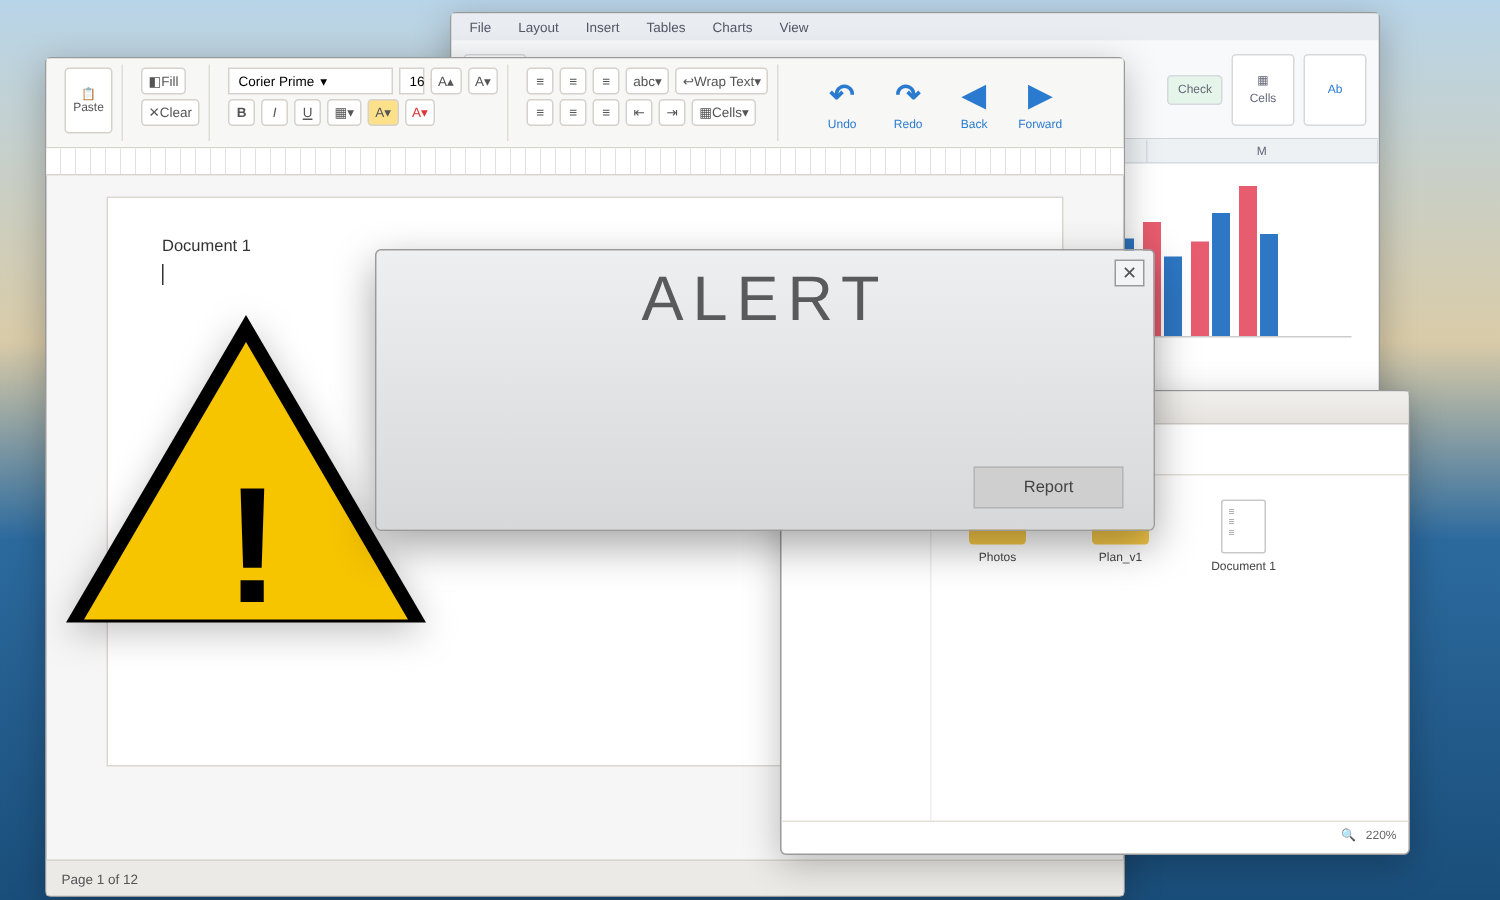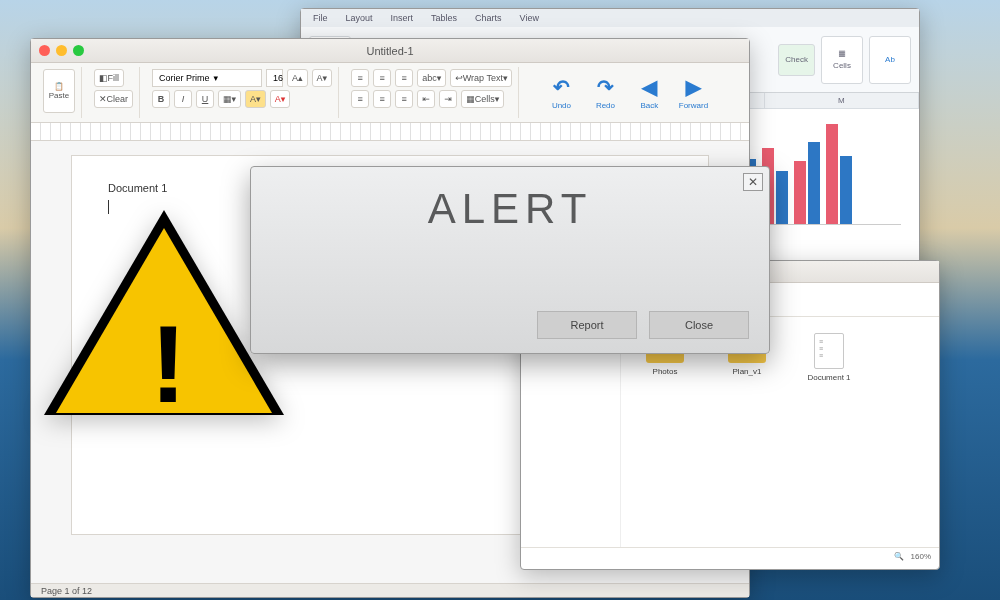--- a/index.html
+++ b/index.html
@@ -9,21 +9,21 @@
             box-shadow: 0 6px 24px rgba(0,0,0,.25); }
 
   
   .ss { left: 300px; top: 8px; width: 620px; height: 310px; background:#f5f5f5; }
   .ss-title { height: 20px; background: linear-gradient(#4a6a8a,#2f4f6f); color:#fff; font-size:10px;
               display:flex; align-items:center; justify-content:center; position:relative; }
   .ss-title .dots{position:absolute; right:6px; top:4px; display:flex; gap:4px}
   .dot{width:10px;height:10px;border-radius:50%;background:#8aa;}
   .ss-menu{height:18px; background:#e9edf1; display:flex; align-items:center; gap:18px; padding:0 12px; font-size:9px; color:#556}
   .ss-ribbon{height:66px; background:#f7f9fb; border-bottom:1px solid #d0d4d8; display:flex; align-items:center; padding:4px 8px; gap:6px}
-  .ss-chip{border:1px solid #d5d9dd; border-radius:3px; background:#fff; padding:3px 6px; font-size:8px; color:#667; display:flex; align-items:center; gap:3px; height:32px}
+  .ss-chip{border:1px solid #d5d9dd; border-radius:3px; background:#fff; padding:3px 6px; font-size:8px; color:#667; display:flex; align-items:center; gap:3px; height:20px}
   .ss-chip.big{height:48px; width:42px; flex-direction:column; justify-content:center}
   .ss-grid{position:relative; background:#fff; height:180px}
   .ss-cols{display:flex; height:16px; background:#eef1f4; border-bottom:1px solid #d8dde2}
   .ss-col{flex:1; border-right:1px solid #d8dde2; font-size:8px; color:#667; display:flex;align-items:center;justify-content:center}
   .ss-chart-title{position:absolute; left:360px; top:8px; font-size:9px; color:#444}
   .ss-chart{position:absolute; left:360px; top:22px; width:240px; height:110px; display:flex; align-items:flex-end; gap:6px; border-left:1px solid #ccc; border-bottom:1px solid #ccc; padding:0 4px}
   .barpair{display:flex; gap:2px; align-items:flex-end}
   .bar{width:12px}
   .bar.a{background:#e85c6f}
   .bar.b{background:#2d77c4}
@@ -38,21 +38,21 @@
   .rb-group{display:flex; flex-direction:column; gap:3px; padding:2px 6px; border-right:1px solid #e1ddd6}
   .rb-row{display:flex; gap:4px; align-items:center}
   .rb-btn{border:1px solid #d6d2cb; background:#fff; border-radius:3px; min-width:18px; height:18px; font-size:9px; color:#555; display:flex; align-items:center; justify-content:center; padding:0 4px}
   .rb-btn.lg{height:44px; width:32px; flex-direction:column; font-size:8px}
   .rb-sel{border:1px solid #d6d2cb; background:#fff; height:18px; font-size:9px; padding:0 6px; display:flex; align-items:center; gap:4px}
   .nav-btn{display:flex;flex-direction:column;align-items:center;gap:2px;color:#2a7bd0;font-size:8px;width:44px}
   .nav-icon{font-size:20px;font-weight:bold}
   .ruler{height:18px; background:#fff; border-bottom:1px solid #d7d3cd; position:relative;
          background-image:repeating-linear-gradient(90deg,#fff,#fff 9px,#e0e0e0 9px,#e0e0e0 10px)}
   .wp-page{margin:14px 40px; background:#fff; border:1px solid #d9d5cf; min-height:380px; padding:26px 36px; font-size:11px; color:#333}
-  .wp-status{position:absolute; bottom:0; left:0; right:0; height:14px; background:#eceae6; border-top:1px solid #d7d3cd; font-size:9px; color:#555; display:flex; align-items:center; padding:0 10px}
+  .wp-status{position:absolute; bottom:0; left:0; right:0; height:24px; background:#eceae6; border-top:1px solid #d7d3cd; font-size:9px; color:#555; display:flex; align-items:center; padding:0 10px}
 
   
   .fb{left:520px; top:260px; width:420px; height:310px; background:#fff}
   .fb-title{height:22px; background:linear-gradient(#f1efec,#e6e3df); border-bottom:1px solid #cfcac4}
   .fb-tool{height:34px; border-bottom:1px solid #e3e0da; display:flex; align-items:center; gap:8px; padding:0 8px}
   .fb-nav{display:flex; gap:2px}
   .fb-nav .pill{border:1px solid #d6d2cb; background:#fafafa; width:26px; height:20px; border-radius:3px; font-size:11px; display:flex;align-items:center;justify-content:center;color:#888}
   .fb-body{display:flex; height:230px}
   .fb-side{width:100px; border-right:1px solid #eee}
   .fb-grid{flex:1; display:flex; flex-wrap:wrap; align-content:flex-start; gap:6px 10px; padding:16px 8px}
@@ -60,21 +60,21 @@
   .fb-item .lbl{font-size:8px; color:#444; text-align:center}
   .folder-icon{width:38px;height:30px;background:#f7c948;border-radius:3px;position:relative}
   .folder-icon::before{content:"";position:absolute;top:-5px;left:2px;width:14px;height:6px;background:#f7c948;border-radius:2px 2px 0 0}
   .file-icon{width:30px;height:36px;background:#fff;border:1px solid #c8c8c8;border-radius:2px;position:relative;font-size:7px;color:#999;padding:4px}
   .file-icon.orange::after{content:"L";position:absolute;top:3px;right:3px;color:#e86a2a;font-weight:bold;font-size:14px}
   .fb-status{height:18px;border-top:1px solid #e3e0da;display:flex;justify-content:flex-end;align-items:center;font-size:8px;color:#666;padding:0 8px;gap:6px}
 
   
   .alert{left:250px; top:166px; width:520px; height:188px; background:linear-gradient(#eeeff0,#d7d8d9); border:1px solid #9a9a9a; box-shadow:0 10px 28px rgba(0,0,0,.35)}
   .alert-x{position:absolute; top:6px; right:6px; width:20px; height:18px; border:1px solid #9a9a9a; background:#f3f4f5; font-size:12px; display:flex;align-items:center;justify-content:center;color:#555}
-  .alert h1{font-size:42px; font-weight:500; letter-spacing:6px; color:#595a5b; text-align:center; margin-top:18px}
+  .alert h1{font-size:42px; font-weight:500; letter-spacing:6px; color:#595a5b; text-align:center; margin-top:8px}
   .alert p{font-size:12px; color:#595a5b; padding:16px 26px 0}
   .alert-btns{position:absolute; bottom:14px; right:20px; display:flex; gap:12px}
   .alert-btn{width:100px; height:28px; background:#cfcfcf; border:1px solid #b5b5b5; font-size:11px; color:#444; display:flex;align-items:center;justify-content:center}
 
   
   .warn{position:absolute; left:44px; top:210px; width:0;height:0;
         border-left:120px solid transparent; border-right:120px solid transparent; border-bottom:205px solid #000;
         filter:drop-shadow(0 6px 12px rgba(0,0,0,.25))}
   .warn-inner{position:absolute; left:56px; top:228px; width:0;height:0;
         border-left:108px solid transparent; border-right:108px solid transparent; border-bottom:185px solid #f7c400}
@@ -135,28 +135,20 @@
         </div>
         <div class="barpair">
           <div class="bar a" style="height: 100px;"></div>
           <div class="bar b" style="height: 68.4211px;"></div>
         </div>
       </div>
   </div>
 </div>
 
 <div class="window wp">
-  <div class="wp-title">
-    <span class="traffic">
-        <span class="tl r"></span>
-        <span class="tl y"></span>
-        <span class="tl g"></span>
-      </span>
-    <span>Untitled-1</span>
-  </div>
   <div class="wp-ribbon">
     <div class="rb-group">
       <div class="rb-btn lg">
         <span>📋</span>
         <span>Paste</span>
       </div>
     </div>
     <div class="rb-group">
       <div class="rb-row">
           <span class="rb-btn">◧ <span>Fill</span></span>
@@ -248,28 +240,27 @@
           <div class="lbl">Plan_v1</div>
         </div>
         <div class="fb-item">
           <div class="file-icon">≡<br>≡<br>≡</div>
           <div class="lbl">Document 1</div>
         </div>
       </div>
   </div>
   <div class="fb-status">
     <span>🔍</span>
-    <span>160%</span>
+    <span>220%</span>
   </div>
 </div>
 
 <div class="warn"></div>
 <div class="warn-inner"></div>
 <div class="warn-ex">!</div>
 
 <div class="window alert">
   <div class="alert-x">✕</div>
   <h1>ALERT</h1>
   <div class="alert-btns">
     <div class="alert-btn">Report</div>
-    <div class="alert-btn">Close</div>
   </div>
 </div>
 
 </body></html>

